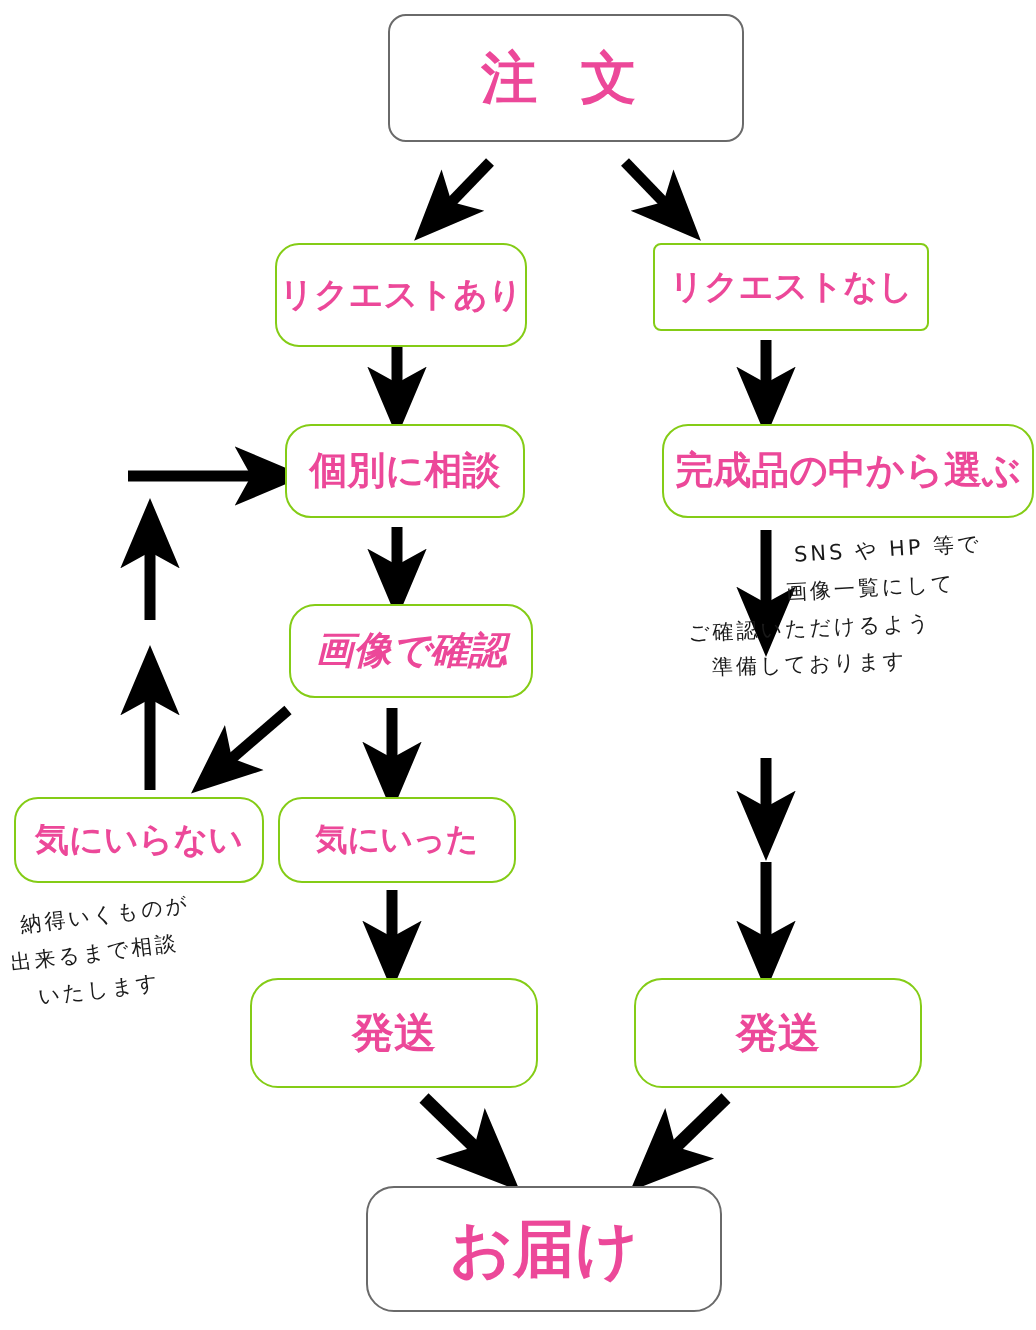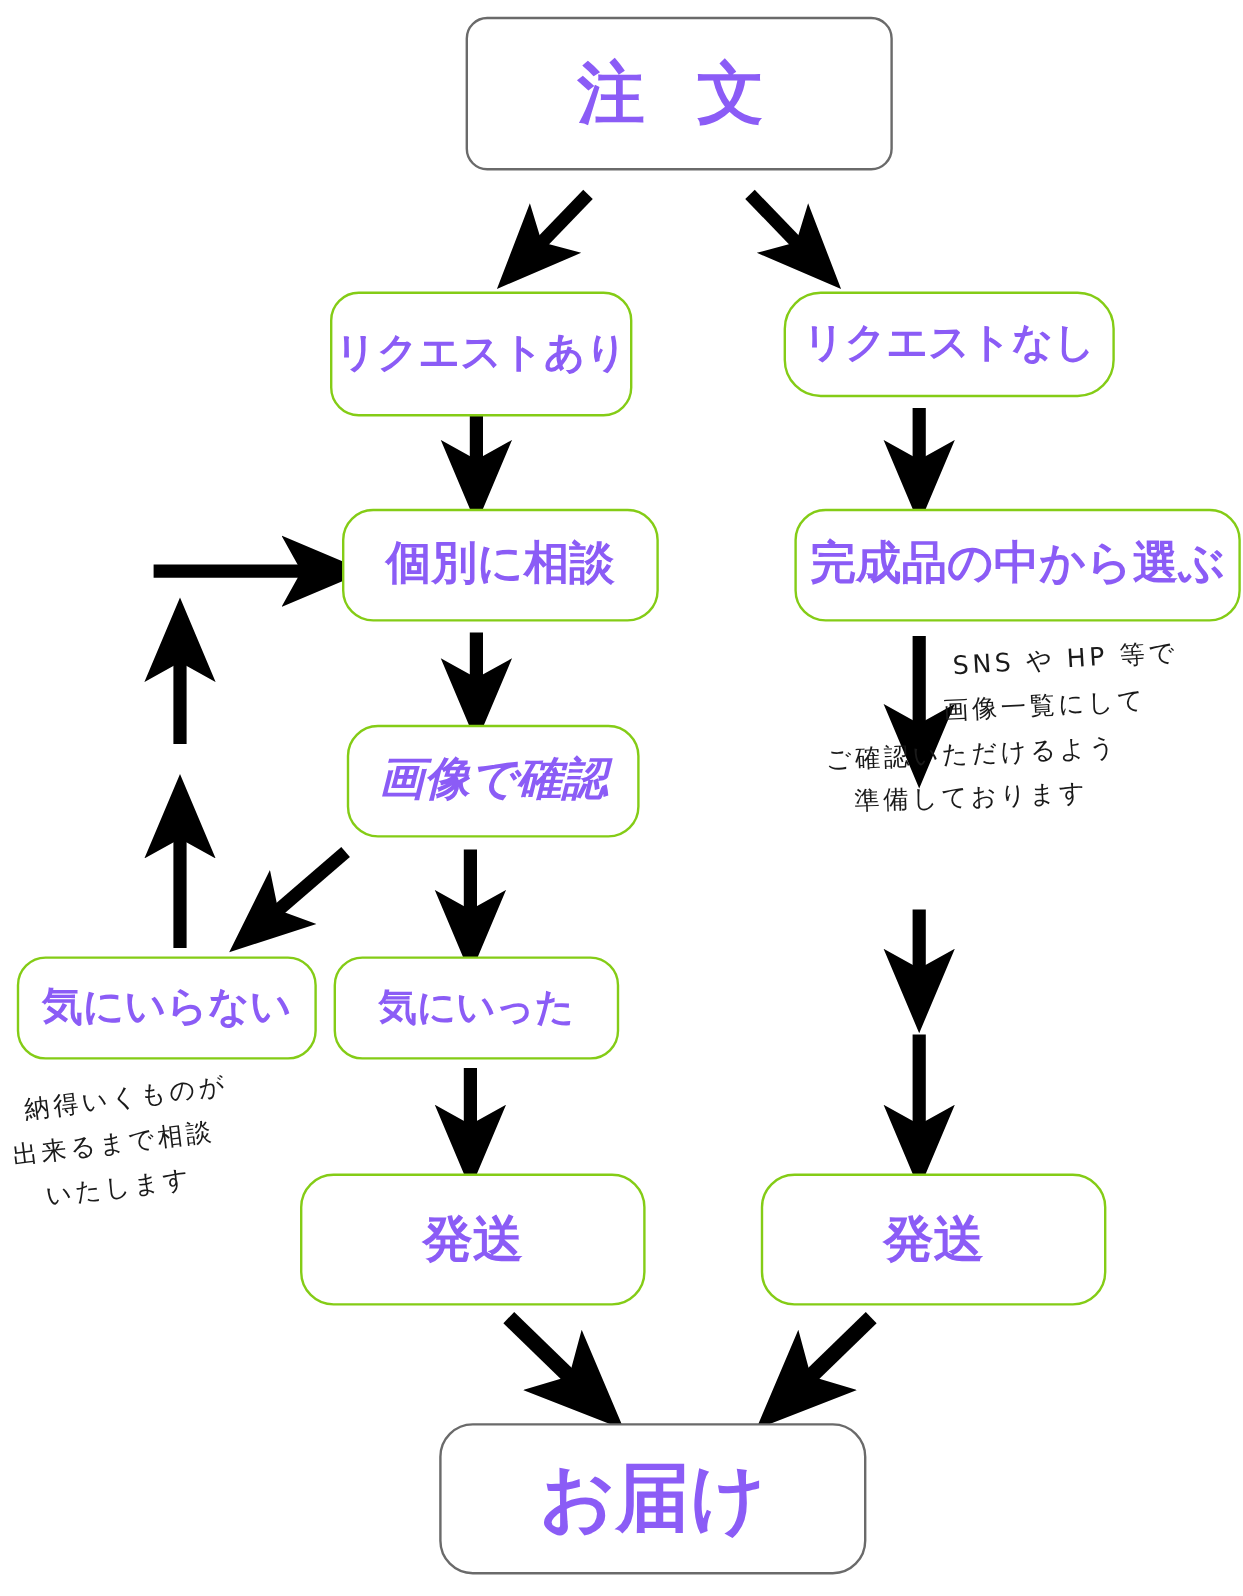--- a/index.html
+++ b/index.html
@@ -20,29 +20,29 @@
   .node {
     position: absolute;
     box-sizing: border-box;
     background: #ffffff;
     border: 2px solid #84cc16;
     border-radius: 22px;
     display: flex;
     align-items: center;
     justify-content: center;
     text-align: center;
-    color: #8b5cf6;
+    color: #ec4899;
     font-weight: 700;
     line-height: 1.1;
     white-space: nowrap;
   }
   .n-order        { left: 388px; top: 14px;   width: 356px; height: 128px; font-size: 56px; letter-spacing: 14px; border-color:#6a6a6a; border-radius: 18px; }
   .n-req-yes      { left: 275px; top: 243px;  width: 252px; height: 104px;  font-size: 34px; border-radius: 24px; }
-  .n-req-no       { left: 653px; top: 243px;  width: 276px; height: 88px;  font-size: 34px; border-radius: 31px; }
-  .n-consult      { left: 285px; top: 424px;  width: 264px; height: 94px;  font-size: 38px; border-radius: 26px; }
+  .n-req-no       { left: 653px; top: 243px;  width: 276px; height: 88px;  font-size: 34px; border-radius: 8px; }
+  .n-consult      { left: 285px; top: 424px;  width: 240px; height: 94px;  font-size: 38px; border-radius: 26px; }
   .n-pick         { left: 662px; top: 424px;  width: 372px; height: 94px;  font-size: 38px; border-radius: 26px; }
   .n-imgcheck     { left: 289px; top: 604px;  width: 244px; height: 94px;  font-size: 38px; border-radius: 26px; font-style: italic; }
   .n-dislike      { left: 14px;  top: 797px;  width: 250px; height: 86px;  font-size: 34px; border-radius: 24px; }
   .n-like         { left: 278px; top: 797px;  width: 238px; height: 86px;  font-size: 32px; border-radius: 24px; }
   .n-ship-left    { left: 250px; top: 978px;  width: 288px; height: 110px; font-size: 42px; border-radius: 28px; }
   .n-ship-right   { left: 634px; top: 978px;  width: 288px; height: 110px; font-size: 42px; border-radius: 28px; }
   .n-deliver      { left: 366px; top: 1186px; width: 356px; height: 126px; font-size: 62px; border-radius: 28px; border-color:#6a6a6a; }
 
   .hand {
     position: absolute;

